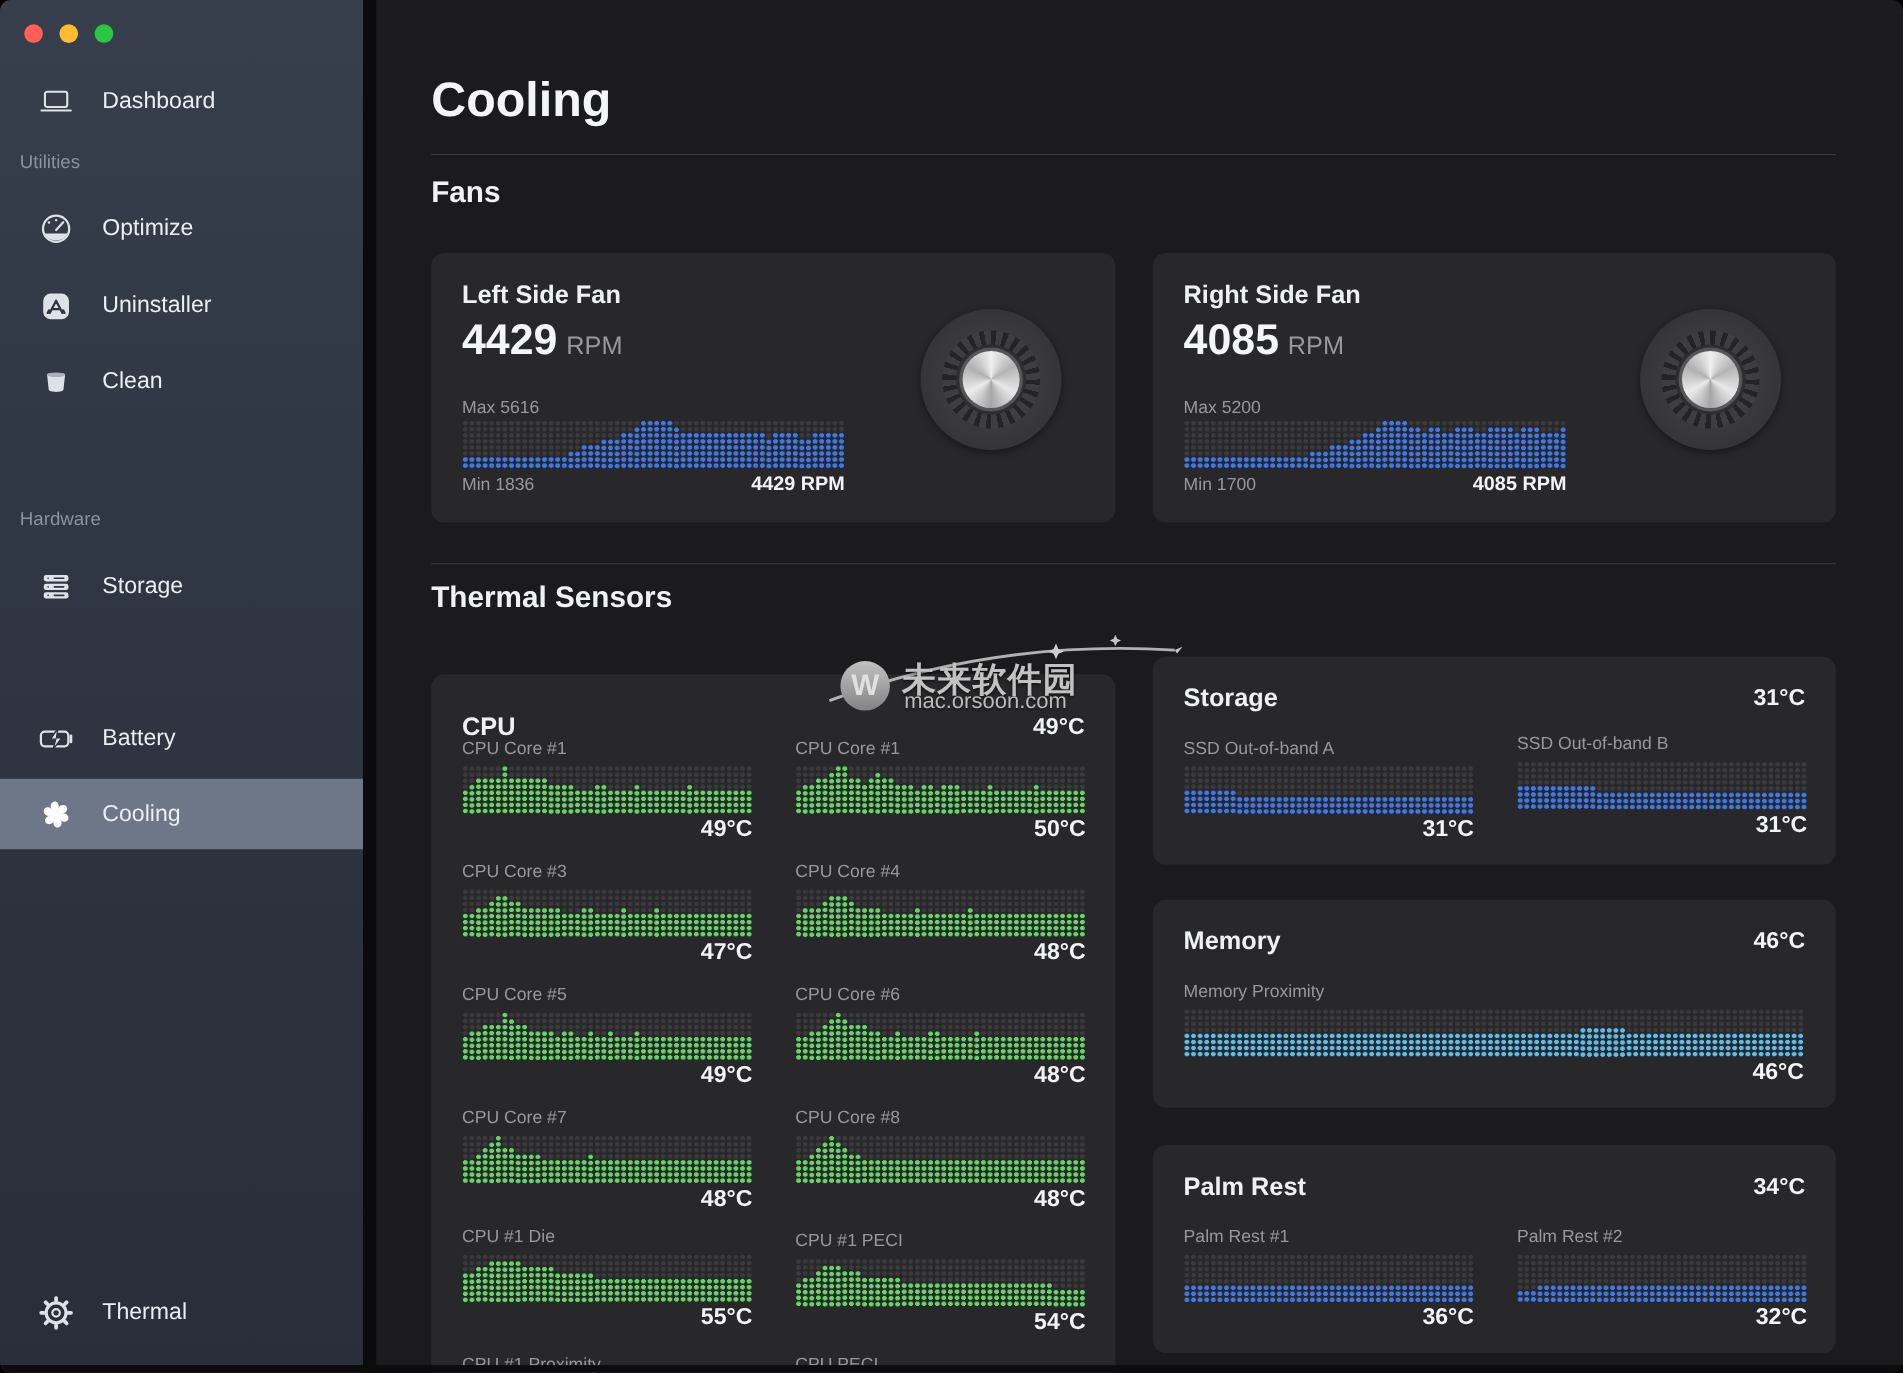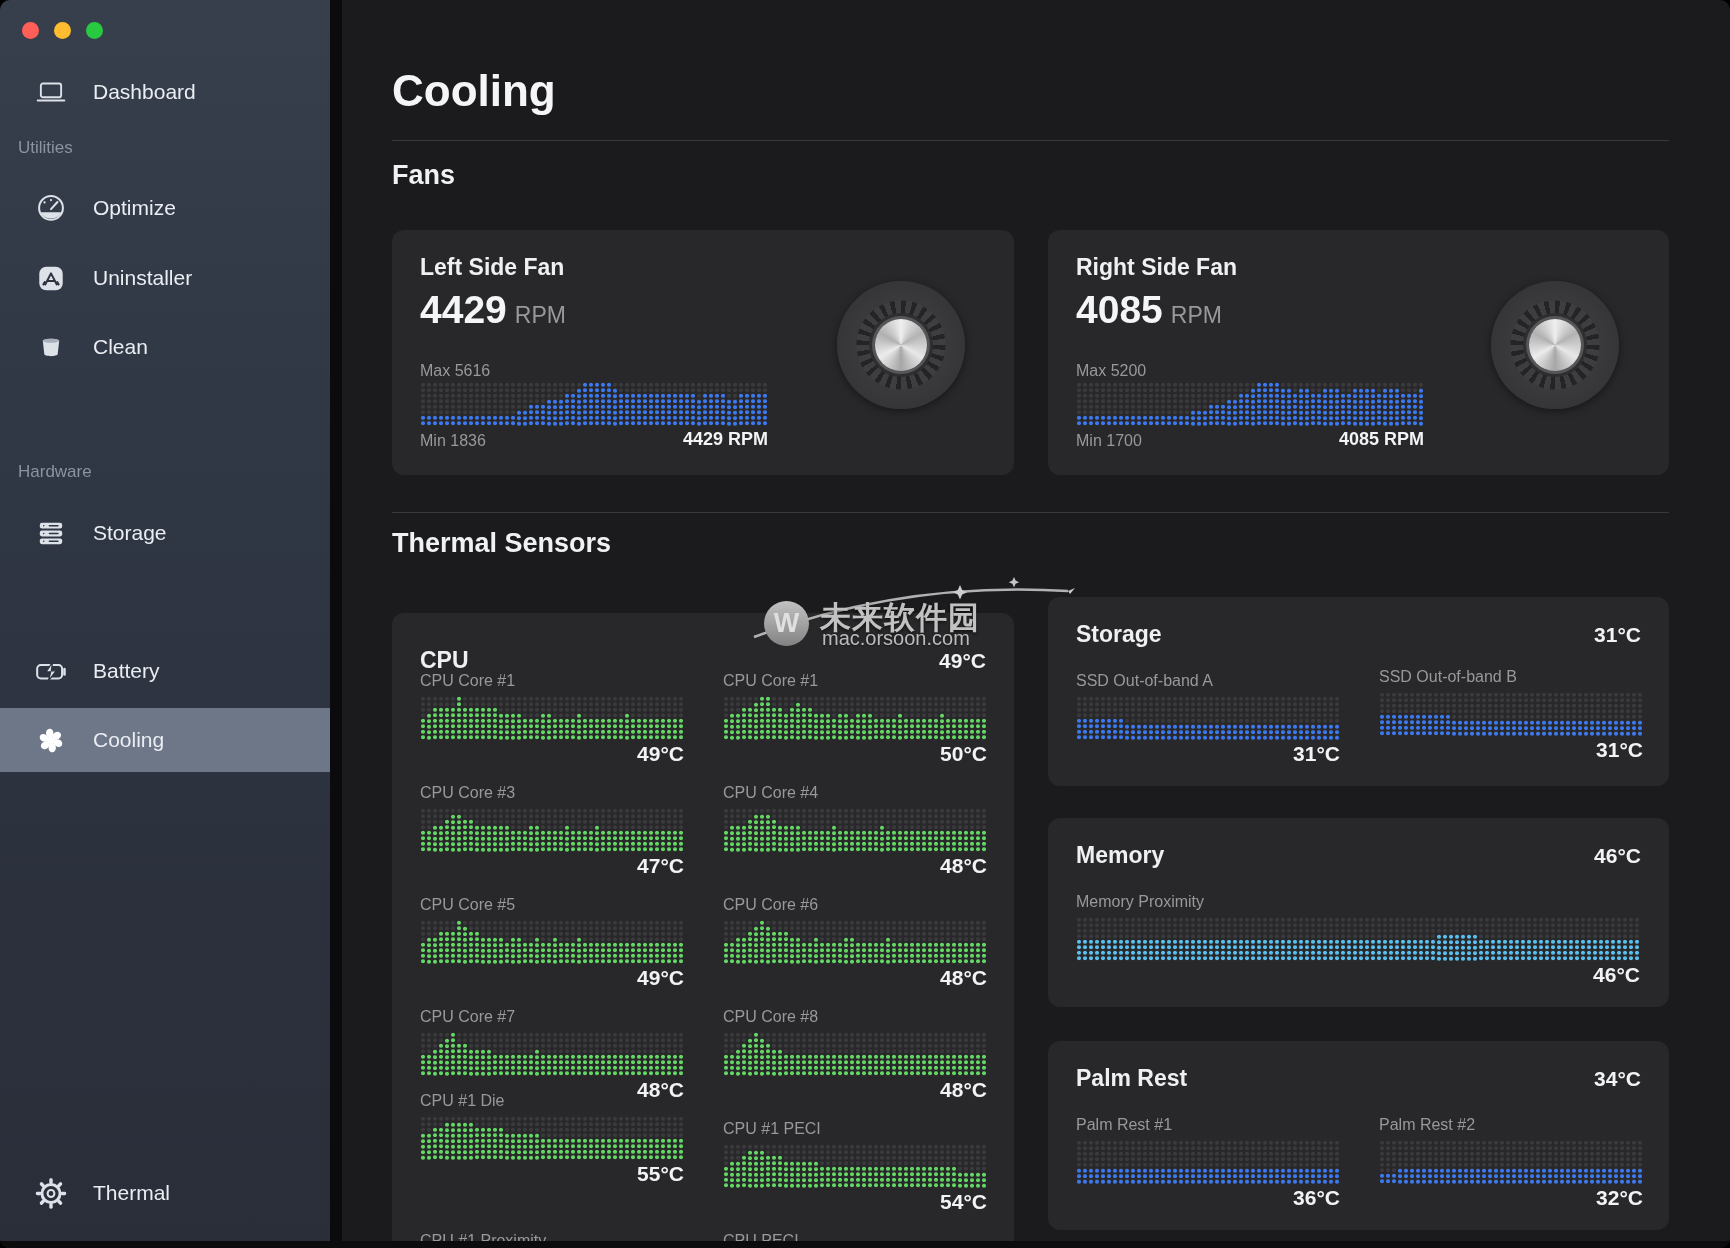--- a/index.html
+++ b/index.html
@@ -751,21 +751,21 @@
             <div class="dotcol" style="left: 222px; height: 22px;"></div>
             <div class="dotcol" style="left: 228px; height: 22px;"></div>
             <div class="dotcol" style="left: 234px; height: 22px;"></div>
             <div class="dotcol" style="left: 240px; height: 22px;"></div>
             <div class="dotcol" style="left: 246px; height: 22px;"></div>
             <div class="dotcol" style="left: 252px; height: 22px;"></div>
             <div class="dotcol" style="left: 258px; height: 22px;"></div>
           </div>
           <div class="s-temp">48°C</div>
         </div>
-      <div class="sensor pcol0" style="top:479px">
+      <div class="sensor pcol0" style="top:503px">
           <div class="s-name">CPU #1 Die</div>
           <div class="dotchart w264 s-chart" style="--c: #63d763;">
             <div class="dotcol" style="left: 0px; height: 27.5px;"></div>
             <div class="dotcol" style="left: 6px; height: 27.5px;"></div>
             <div class="dotcol" style="left: 12px; height: 33px;"></div>
             <div class="dotcol" style="left: 18px; height: 33px;"></div>
             <div class="dotcol" style="left: 24px; height: 38.5px;"></div>
             <div class="dotcol" style="left: 30px; height: 38.5px;"></div>
             <div class="dotcol" style="left: 36px; height: 38.5px;"></div>
             <div class="dotcol" style="left: 42px; height: 38.5px;"></div>

